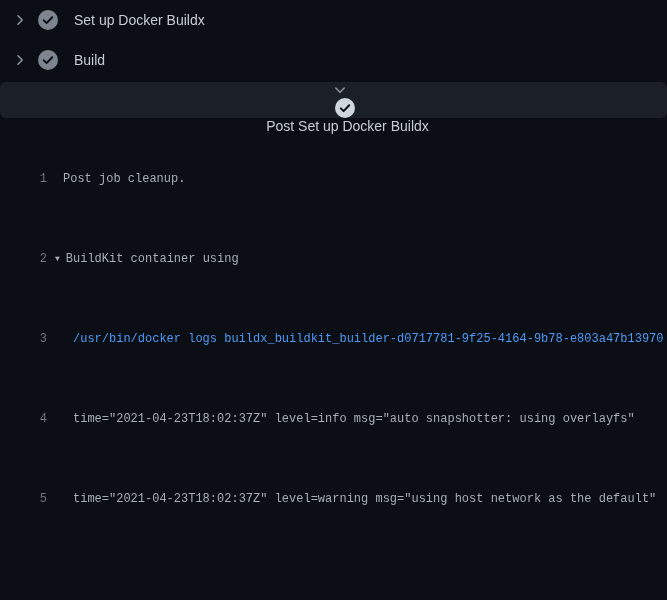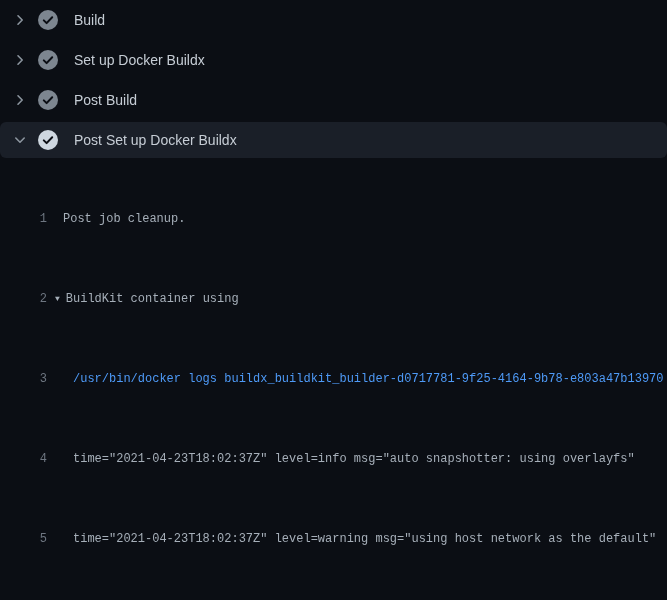--- a/index.html
+++ b/index.html
@@ -24,21 +24,21 @@
   
   .steps{width:100%;}
   .step{
     display:flex;align-items:center;
     height:40px;padding-left:12px;
     cursor:pointer;
   }
   .step.expanded{
     background:var(--rowHighlight);
     border-radius:6px;
-    height:36px;margin:2px 0;
+    height:36px;margin:2px 0;flex-direction:column;
   }
   .chev{
     width:16px;height:16px;flex:0 0 16px;
     display:flex;align-items:center;justify-content:center;
     color:var(--chev);
   }
   .chev svg{display:block;transition:transform .1s;}
   .step.expanded .chev svg{transform:rotate(90deg);}
   .check{
     width:20px;height:20px;flex:0 0 20px;
@@ -93,52 +93,38 @@
       <svg width="16" height="16" viewBox="0 0 16 16" fill="none" stroke="currentColor" stroke-width="1.6" stroke-linecap="round" stroke-linejoin="round">
             <path d="M6 3.8 L10.2 8 L6 12.2"></path>
           </svg>
     </span>
     <span class="check">
       <svg width="20" height="20" viewBox="0 0 20 20">
         <circle class="circle-fill" cx="10" cy="10" r="10"></circle>
         <path d="M5.8 10.4 L8.6 13.1 L14.2 7.2" fill="none" stroke="var(--bg)" stroke-width="2" stroke-linecap="round" stroke-linejoin="round"></path>
       </svg>
     </span>
-    <span class="step-label">Build</span>
-  </div>
-
-  <div class="step">
-    <span class="chev">
-      <svg width="16" height="16" viewBox="0 0 16 16" fill="none" stroke="currentColor" stroke-width="1.6" stroke-linecap="round" stroke-linejoin="round">
-            <path d="M6 3.8 L10.2 8 L6 12.2"></path>
-          </svg>
-    </span>
-    <span class="check">
-      <svg width="20" height="20" viewBox="0 0 20 20">
-        <circle class="circle-fill" cx="10" cy="10" r="10"></circle>
-        <path d="M5.8 10.4 L8.6 13.1 L14.2 7.2" fill="none" stroke="var(--bg)" stroke-width="2" stroke-linecap="round" stroke-linejoin="round"></path>
-      </svg>
-    </span>
     <span class="step-label">Set up Docker Buildx</span>
   </div>
 
   <div class="step">
     <span class="chev">
       <svg width="16" height="16" viewBox="0 0 16 16" fill="none" stroke="currentColor" stroke-width="1.6" stroke-linecap="round" stroke-linejoin="round">
             <path d="M6 3.8 L10.2 8 L6 12.2"></path>
           </svg>
     </span>
     <span class="check">
       <svg width="20" height="20" viewBox="0 0 20 20">
         <circle class="circle-fill" cx="10" cy="10" r="10"></circle>
         <path d="M5.8 10.4 L8.6 13.1 L14.2 7.2" fill="none" stroke="var(--bg)" stroke-width="2" stroke-linecap="round" stroke-linejoin="round"></path>
       </svg>
     </span>
-    <span class="step-label">Post Build</span>
+    <span class="step-label">Build</span>
   </div>
+
 
   <div class="step expanded">
     <span class="chev">
       <svg width="16" height="16" viewBox="0 0 16 16" fill="none" stroke="currentColor" stroke-width="1.6" stroke-linecap="round" stroke-linejoin="round">
             <path d="M6 3.8 L10.2 8 L6 12.2"></path>
           </svg>
     </span>
     <span class="check">
       <svg width="20" height="20" viewBox="0 0 20 20">
         <circle class="circle-fill" cx="10" cy="10" r="10"></circle>

